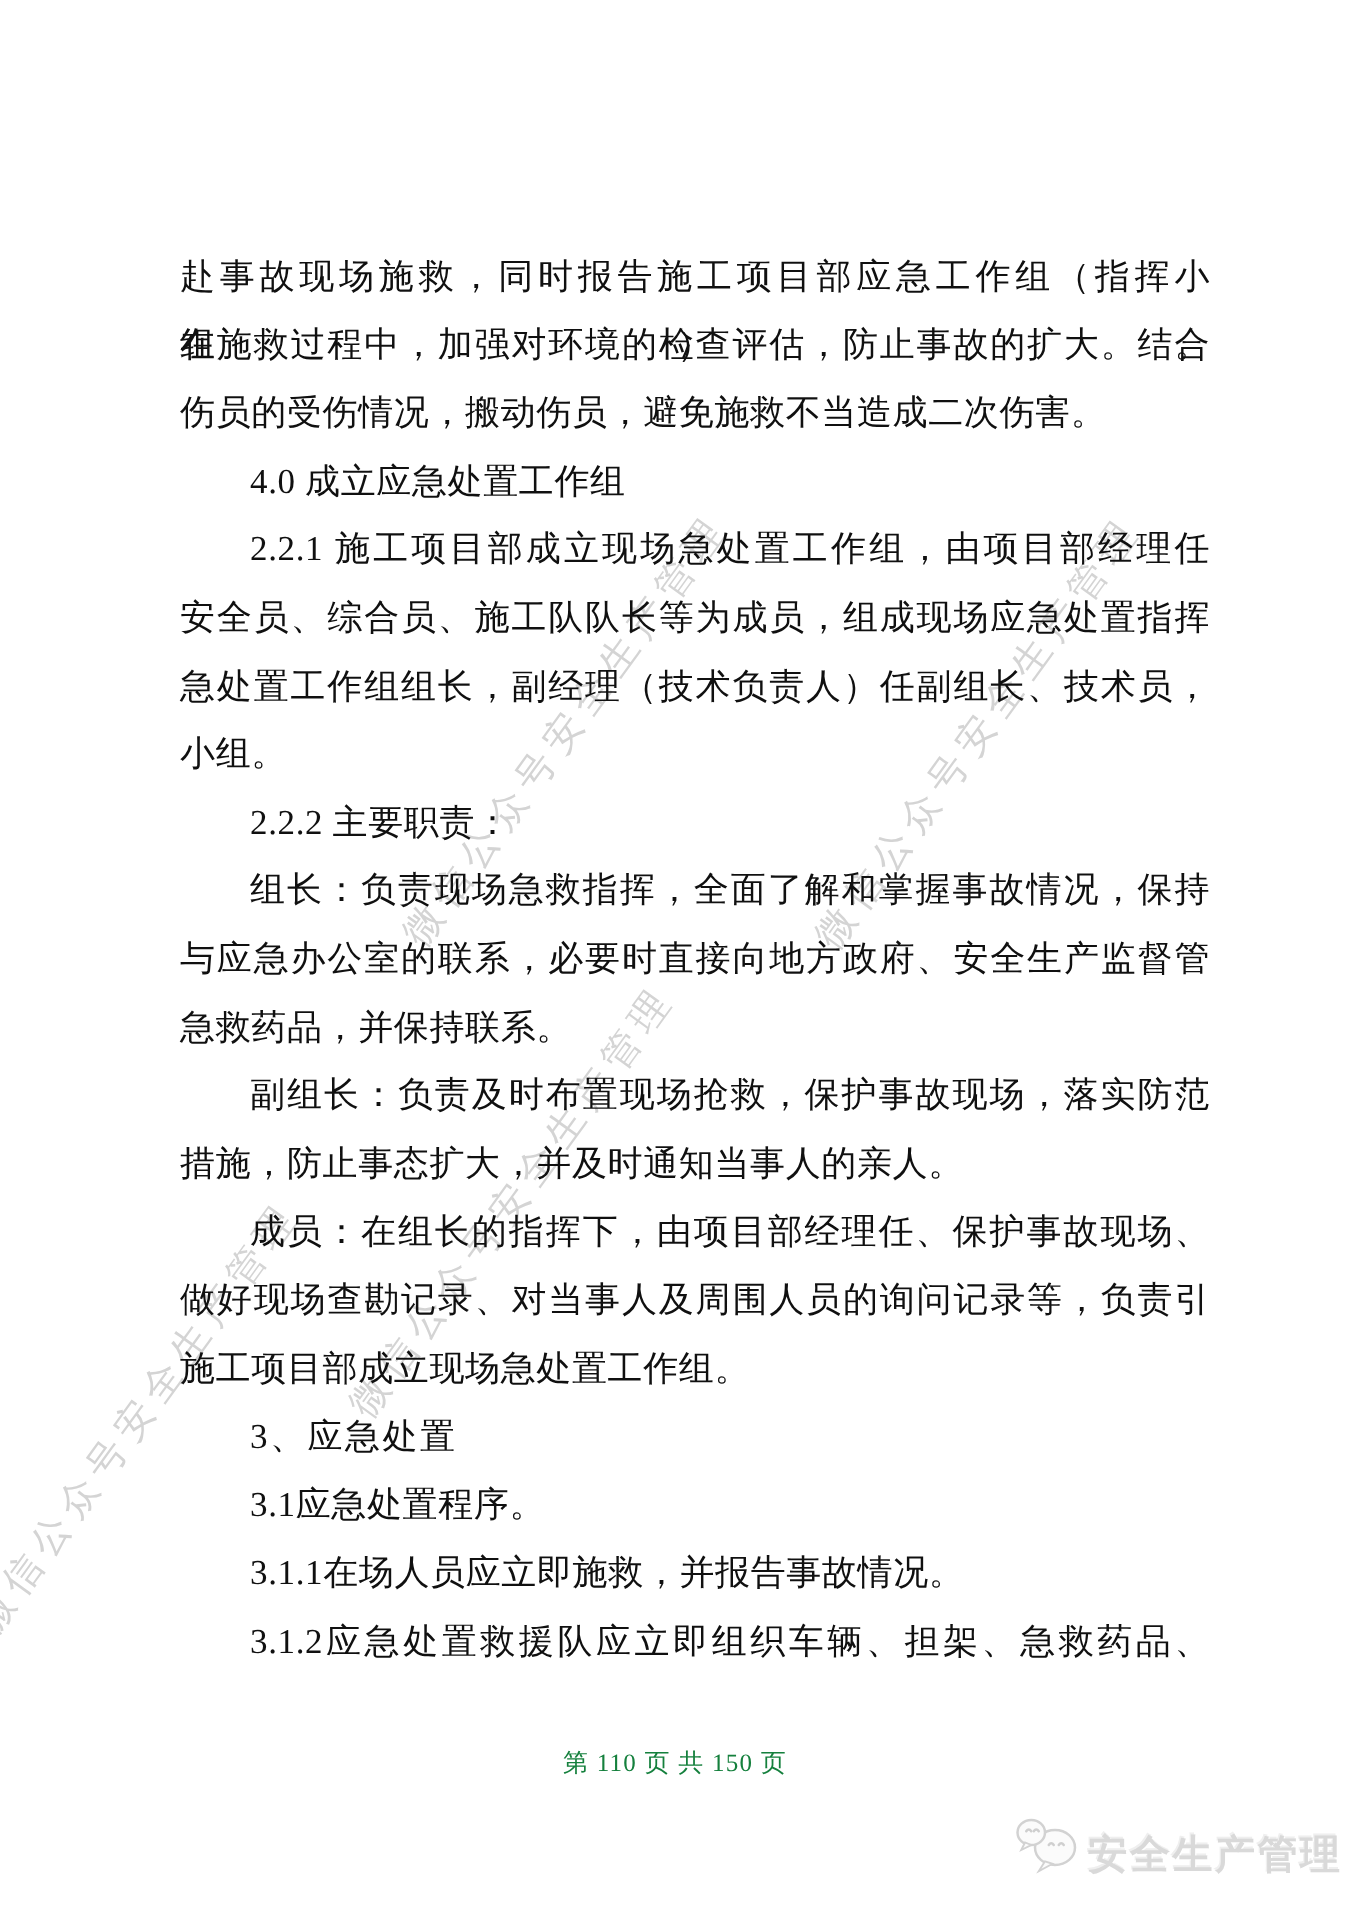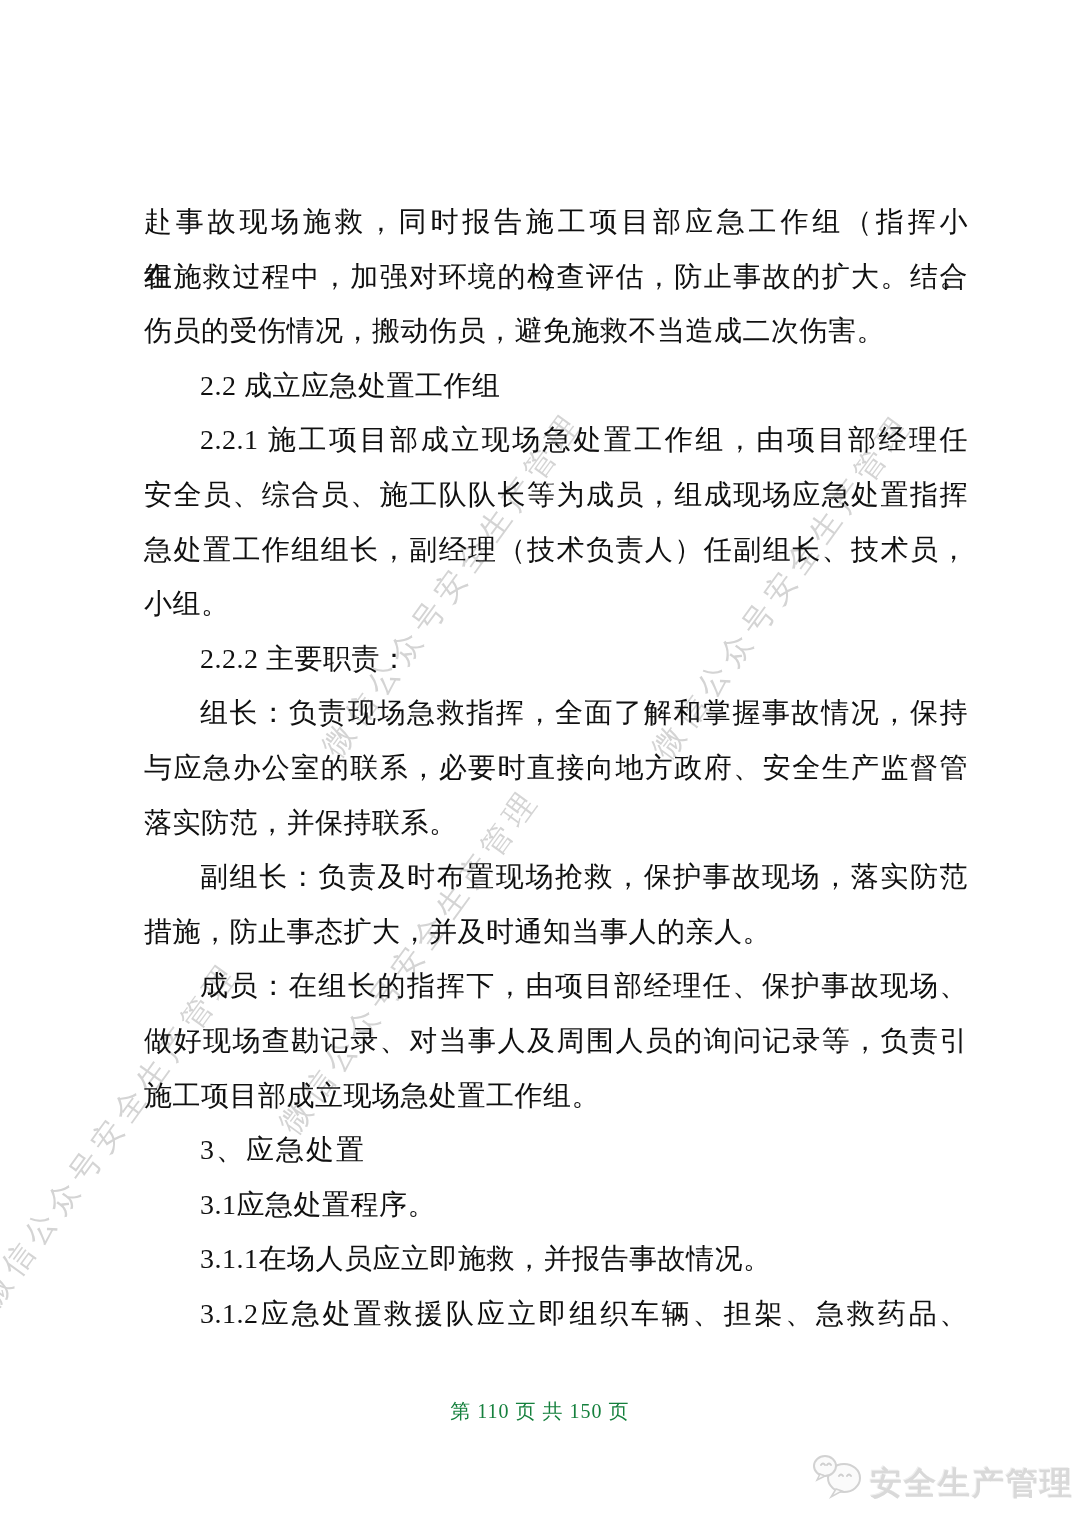--- a/index.html
+++ b/index.html
@@ -100,29 +100,29 @@
 
   <div class="wm wm1">微信公众号安全生产管理</div>
   <div class="wm wm2">微信公众号安全生产管理</div>
   <div class="wm wm3">微信公众号安全生产管理</div>
   <div class="wm wm4">微信公众号安全生产管理</div>
 
   <div class="doc-body">
       <div class="line fill">赴事故现场施救，同时报告施工项目部应急工作组（指挥小组）。</div>
       <div class="line fill">在施救过程中，加强对环境的检查评估，防止事故的扩大。结合</div>
       <div class="line">伤员的受伤情况，搬动伤员，避免施救不当造成二次伤害。</div>
-      <div class="line ind">2.2 成立应急处置工作组</div>
+      <div class="line ind">4.0 成立应急处置工作组</div>
       <div class="line ind fill">2.2.1 施工项目部成立现场急处置工作组，由项目部经理任</div>
       <div class="line fill">安全员、综合员、施工队队长等为成员，组成现场应急处置指挥</div>
       <div class="line fill">急处置工作组组长，副经理（技术负责人）任副组长、技术员，</div>
       <div class="line">小组。</div>
       <div class="line ind">2.2.2 主要职责：</div>
       <div class="line ind fill">组长：负责现场急救指挥，全面了解和掌握事故情况，保持</div>
       <div class="line fill">与应急办公室的联系，必要时直接向地方政府、安全生产监督管</div>
-      <div class="line">落实防范，并保持联系。</div>
+      <div class="line">急救药品，并保持联系。</div>
       <div class="line ind fill">副组长：负责及时布置现场抢救，保护事故现场，落实防范</div>
       <div class="line">措施，防止事态扩大，并及时通知当事人的亲人。</div>
       <div class="line ind fill">成员：在组长的指挥下，由项目部经理任、保护事故现场、</div>
       <div class="line fill">做好现场查勘记录、对当事人及周围人员的询问记录等，负责引</div>
       <div class="line">施工项目部成立现场急处置工作组。</div>
       <div class="line ind bold">3、应急处置</div>
       <div class="line ind">3.1应急处置程序。</div>
       <div class="line ind">3.1.1在场人员应立即施救，并报告事故情况。</div>
       <div class="line ind fill">3.1.2应急处置救援队应立即组织车辆、担架、急救药品、</div>
     </div>

